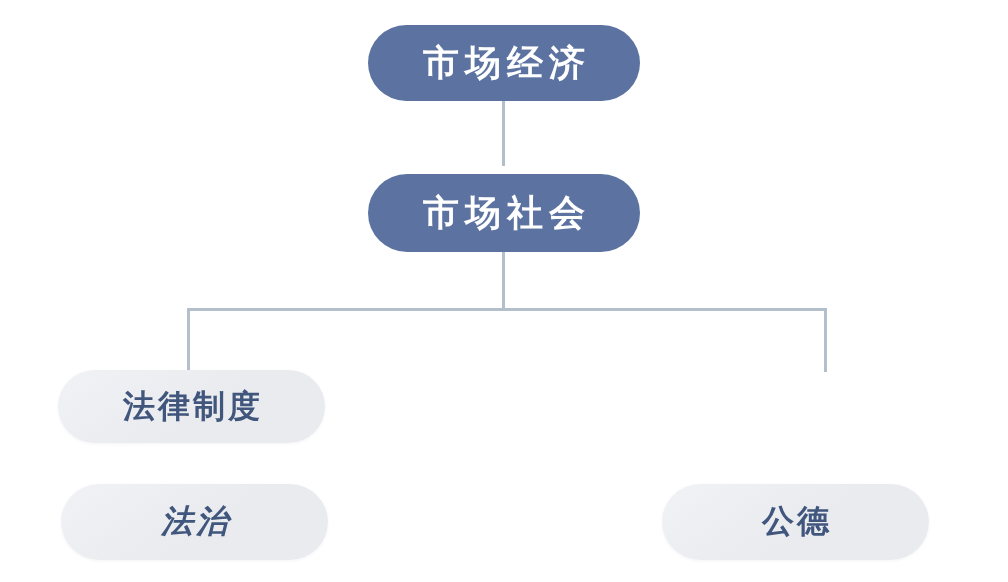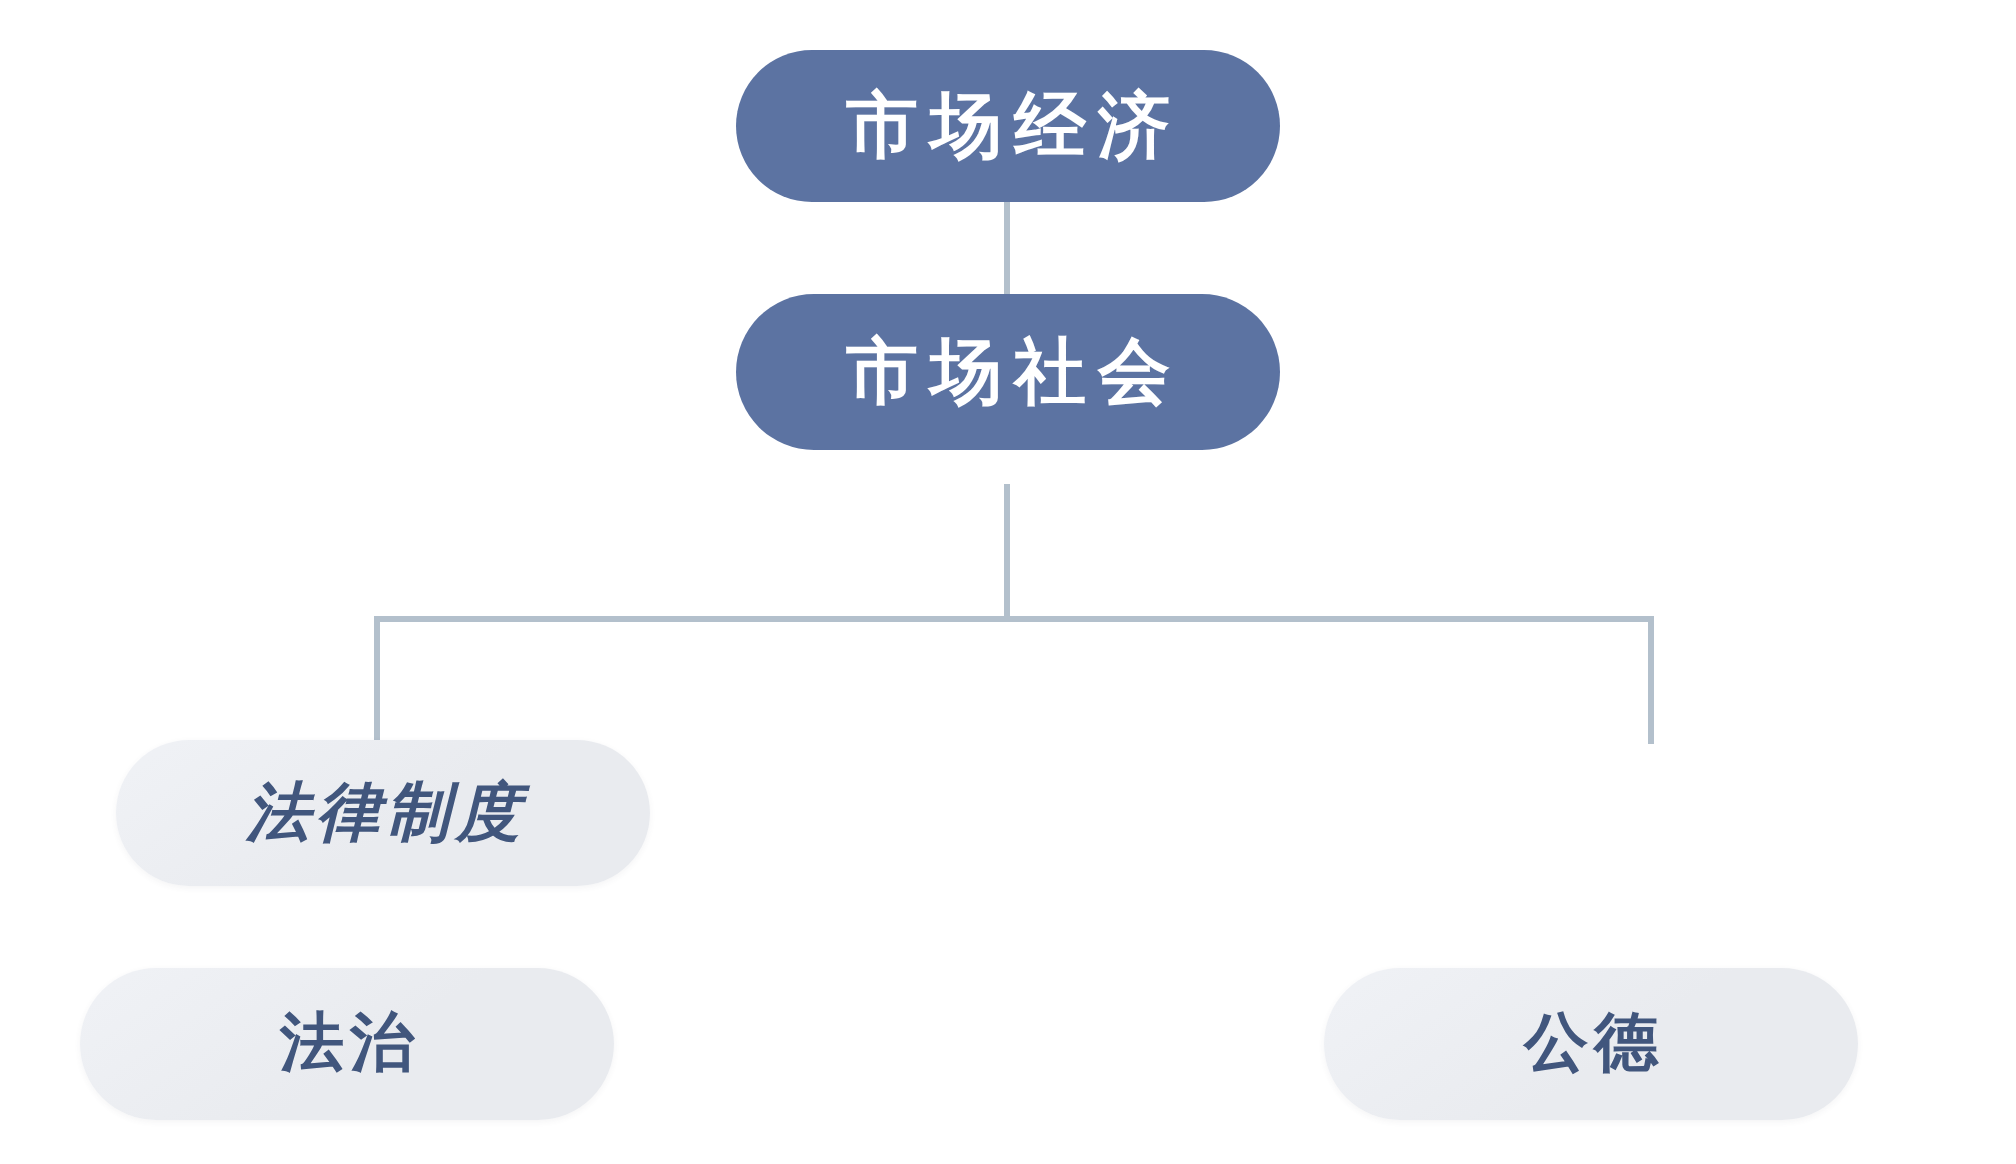--- a/index.html
+++ b/index.html
@@ -44,24 +44,24 @@
     border-radius: 38px;
     box-shadow: 0 1px 3px rgba(60, 70, 90, 0.06);
   }
   .edge {
     position: absolute;
     background: var(--connector, #b3c0cc);
   }
 
   
   #node-market-economy   { left: 368px; top: 25px;  width: 272px; height: 76px; }
-  #node-market-society   { left: 368px; top: 147px; width: 272px; height: 78px; align-items: center; }
-  #node-legal-system     { left: 58px;  top: 370px; width: 267px; height: 73px; font-style: italic; }
+  #node-market-society   { left: 368px; top: 174px; width: 272px; height: 78px; align-items: center; }
+  #node-legal-system     { left: 58px;  top: 370px; width: 267px; height: 73px; }
   #node-moral-foundation { left: 694px; top: 370px; width: 267px; height: 73px; }
-  #node-rule-of-law      { left: 40px;  top: 484px; width: 267px; height: 76px; }
+  #node-rule-of-law      { left: 61px;  top: 484px; width: 267px; height: 76px; font-style: italic; }
   #node-public-morality  { left: 662px; top: 484px; width: 267px; height: 76px; }
 
   
   #edge-economy-society   { left: 502px; top: 100px; width: 3px;   height: 66px; }
   #edge-society-stem      { left: 502px; top: 242px; width: 3px;   height: 67px; }
   #edge-branch-horizontal { left: 187px; top: 308px; width: 640px; height: 3px;  }
   #edge-drop-left         { left: 187px; top: 308px; width: 3px;   height: 64px; }
   #edge-drop-right        { left: 824px; top: 308px; width: 3px;   height: 64px; }
 </style>
 </head>

